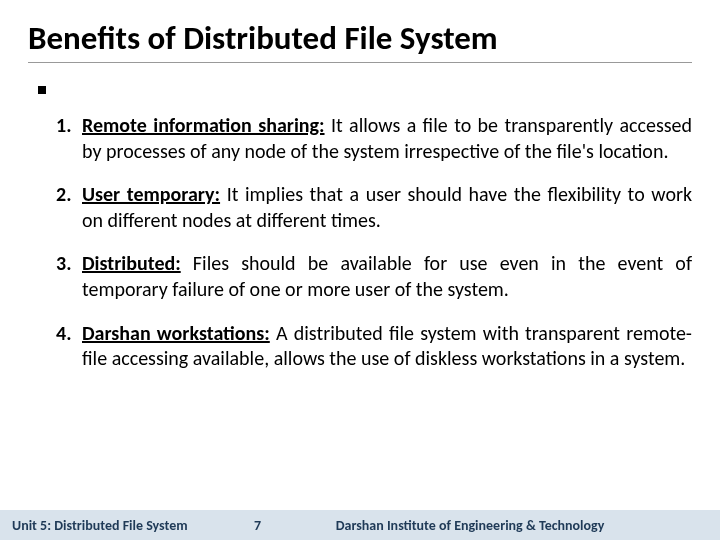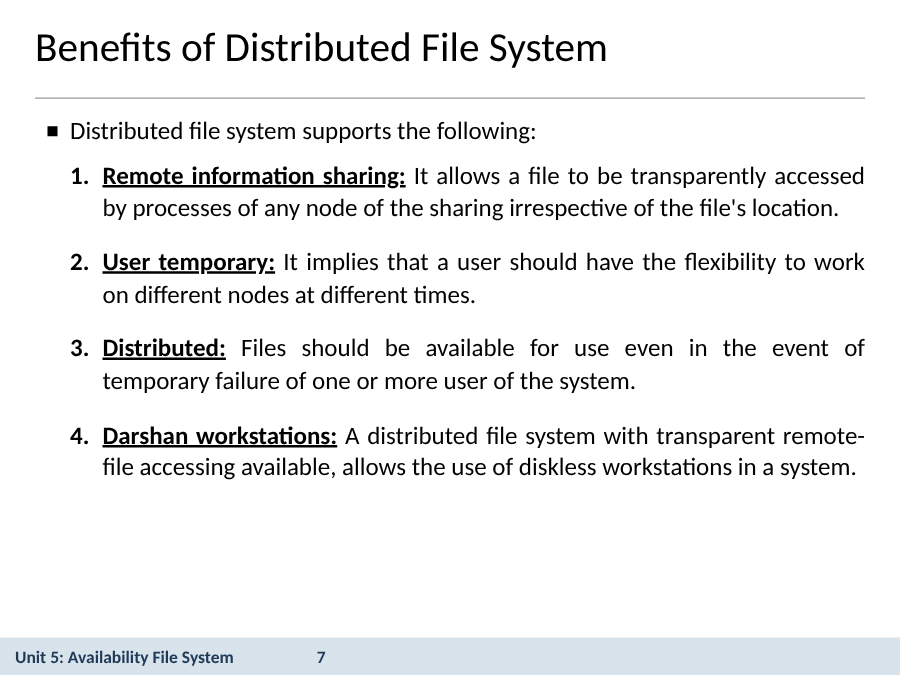--- a/index.html
+++ b/index.html
@@ -10,23 +10,23 @@
     background: #fff;
     color: #000;
     position: relative;
     overflow: hidden;
   }
   .slide {
     padding: 18px 28px 0 28px;
   }
   .title {
     font-size: 33px;
-    font-weight: 400;
+    font-weight: 700;
     border-bottom: 1px solid #999;
-    padding-bottom: 20px;
+    padding-bottom: 4px;
     margin-bottom: 14px;
   }
   .intro {
     font-size: 20px;
     margin-left: 10px;
     margin-bottom: 12px;
   }
   .bullet-sq {
     display: inline-block;
     width: 8px;
@@ -75,39 +75,40 @@
   .f-mid { flex: 0 0 auto; width: 140px; text-align: center; }
   .f-right { flex: 1; text-align: left; padding-left: 8px; }
 </style>
 </head>
 <body>
 
 <div class="slide">
   <h1 class="title">Benefits of Distributed File System</h1>
 
   <div class="intro">
-    <span class="bullet-sq"></span><span>Distributed file system supports the following:</span>
+    <span class="bullet-sq"></span>
   </div>
 
   <div class="list">
     <div class="item">
       <div class="num">1.</div>
-      <div class="item-body"><span class="term">Remote information sharing:</span><span> It allows a file to be transparently accessed by processes of any node of the sharing irrespective of the file's location.</span></div>
+      <div class="item-body"><span class="term">Remote information sharing:</span><span> It allows a file to be transparently accessed by processes of any node of the system irrespective of the file's location.</span></div>
     </div>
     <div class="item">
       <div class="num">2.</div>
       <div class="item-body"><span class="term">User temporary:</span><span> It implies that a user should have the flexibility to work on different nodes at different times.</span></div>
     </div>
     <div class="item">
       <div class="num">3.</div>
       <div class="item-body"><span class="term">Distributed:</span><span> Files should be available for use even in the event of temporary failure of one or more user of the system.</span></div>
     </div>
     <div class="item">
       <div class="num">4.</div>
       <div class="item-body"><span class="term">Darshan workstations:</span><span> A distributed file system with transparent remote-file accessing available, allows the use of diskless workstations in a system.</span></div>
     </div>
   </div>
 </div>
 
 <div class="footer">
-  <div class="f-left">Unit 5: Availability File System</div>
+  <div class="f-left">Unit 5: Distributed File System</div>
   <div class="f-mid">7</div>
+  <div class="f-right">Darshan Institute of Engineering &amp; Technology</div>
 </div>
 
 </body></html>

